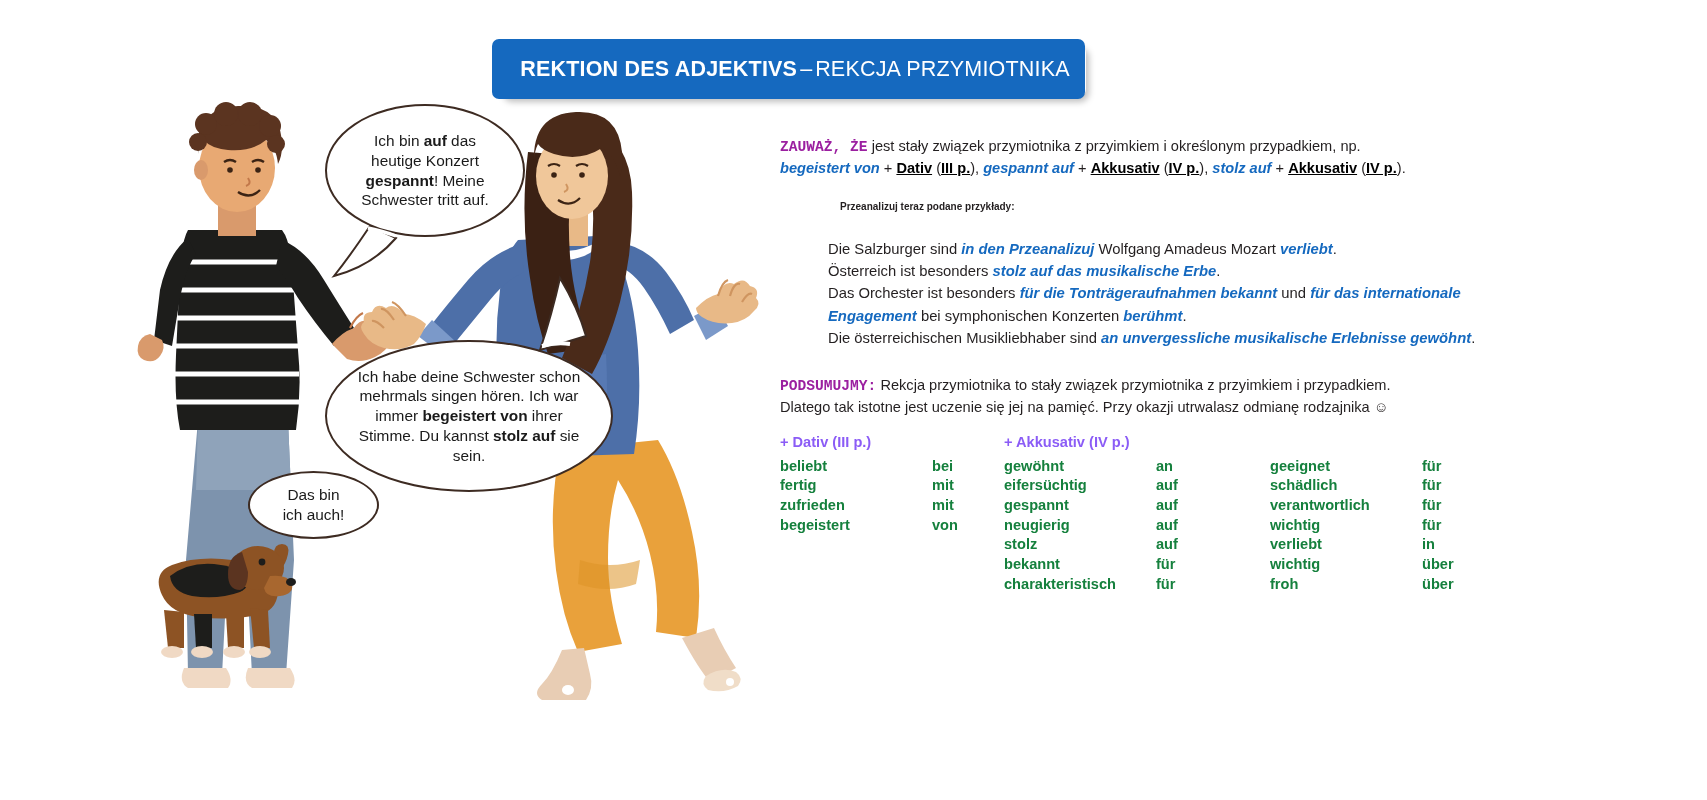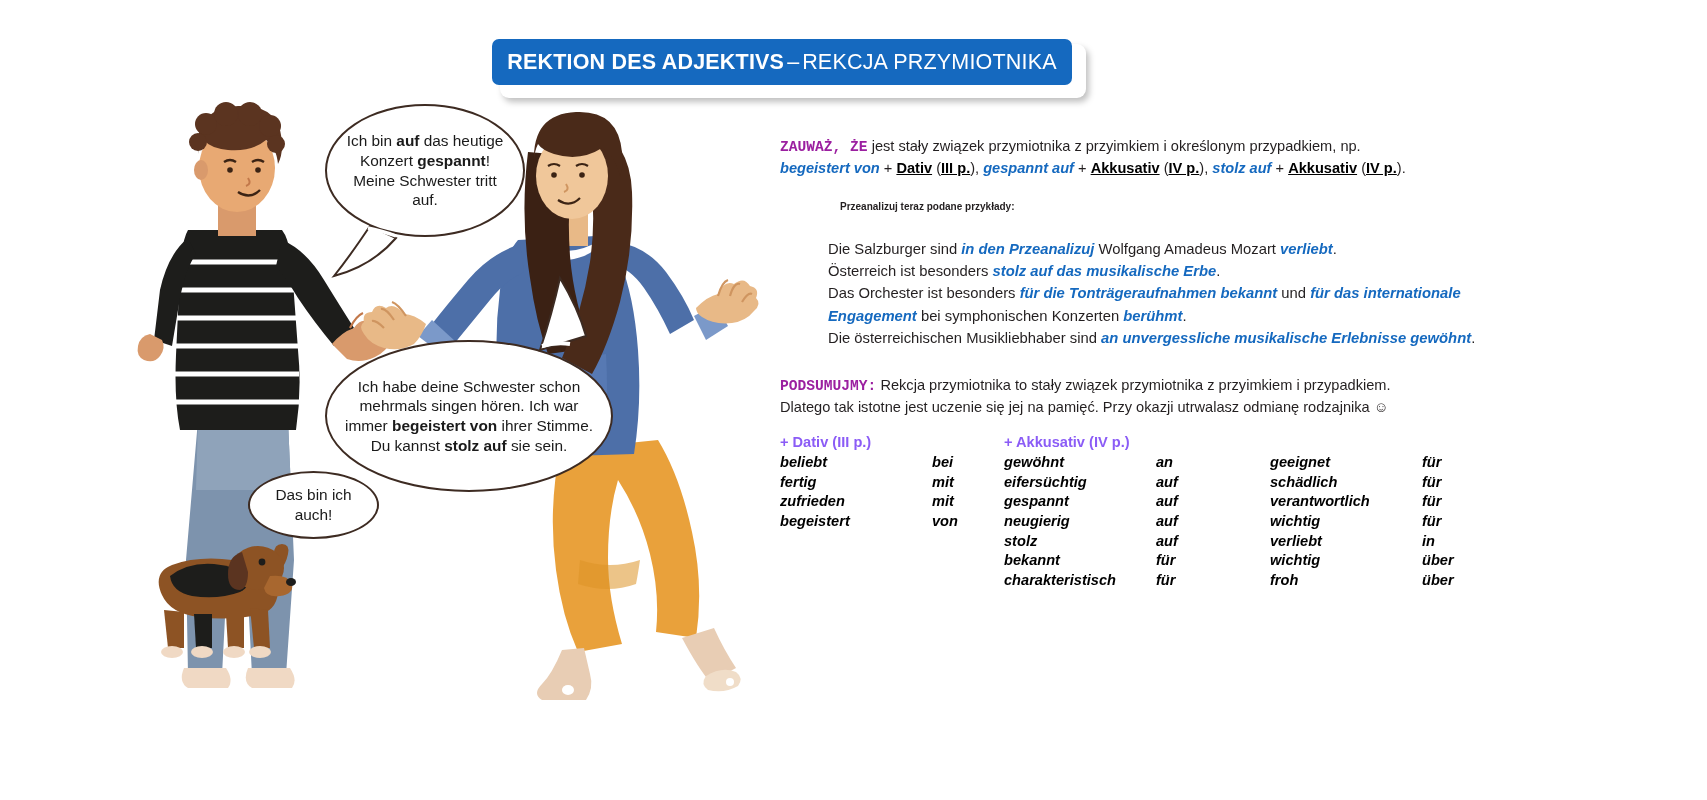--- a/index.html
+++ b/index.html
@@ -26,28 +26,29 @@
     height: 54px;
     background: #ffffff;
     border-radius: 9px;
     box-shadow: 3px 4px 6px rgba(0,0,0,0.25);
   }
   .title-banner {
     position: absolute;
     left: 492px;
     top: 39px;
     width: 580px;
-    height: 46px;
+    height: 60px;
     background: #1569bf;
     border-radius: 7px;
     display: flex;
     align-items: center;
     justify-content: center;
     color: #ffffff;
     white-space: nowrap;
+    padding-left: 13px;
   }
   .title-banner .t-bold {
     font-weight: bold;
     font-size: 21.5px;
     letter-spacing: .2px;
   }
   .title-banner .t-dash {
     font-size: 21.5px;
     padding: 0 3px;
   }
@@ -73,21 +74,21 @@
     background: #ffffff;
     border-radius: 50%;
     display: flex;
     align-items: center;
     justify-content: center;
     text-align: center;
     box-sizing: border-box;
     line-height: 1.28;
     color: #1a1a1a;
   }
-  .bubble p { margin: 0; padding: 0 14px; }
+  .bubble p { margin: 12px; padding: 0 14px; }
   .bubble b { font-weight: bold; }
 
   #bubble-1 {
     left: 325px; top: 104px;
     width: 200px; height: 133px;
     font-size: 15.4px;
   }
   #bubble-2 {
     left: 325px; top: 340px;
     width: 288px; height: 152px;
@@ -157,24 +158,23 @@
   .wt-head {
     font-weight: bold;
     color: #8b5cf6;
     font-size: 14.6px;
     height: 20px;
     white-space: nowrap;
   }
   .wt-row {
     display: flex;
     height: 19.7px;
-    align-items: flex-start;
-    color: #000000;
+    align-items: flex-end;
+    color: #15803d;
     font-weight: bold;
-    font-style: italic;
     white-space: nowrap;
   }
   .wt-adj  { width: 152px; flex: none; }
   .wt-prep { flex: none; }
   #wt-extra .wt-adj { width: 152px; }
 </style>
 </head>
 <body>
 
 <div class="title-shadow"></div>

